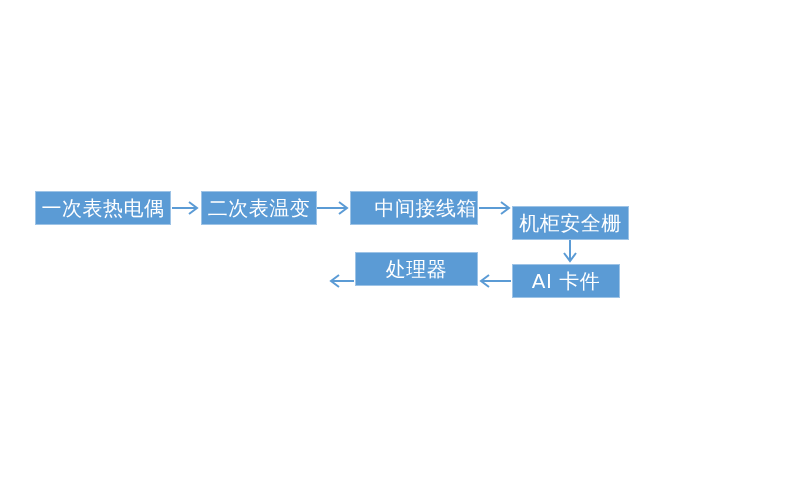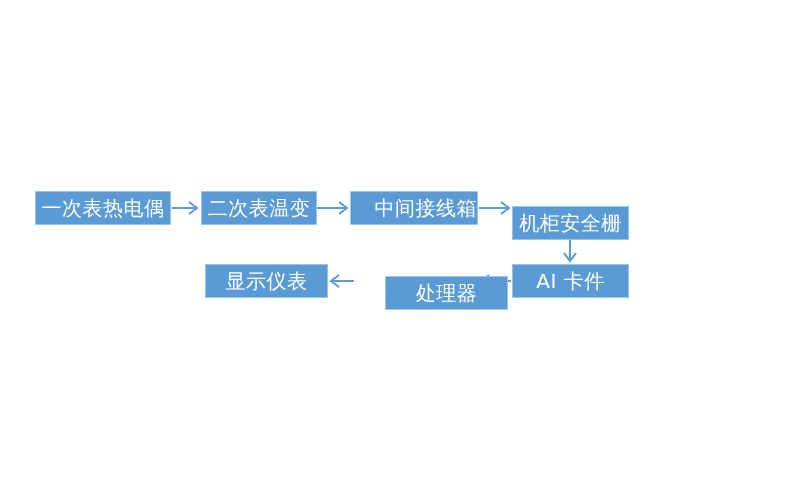--- a/index.html
+++ b/index.html
@@ -103,25 +103,22 @@
   </div>
 
   <div class="node" style="left:350px; top:191px; width:128px; height:34px;justify-content:flex-end;">
     <span class="label-cjk">中间接线箱</span>
   </div>
 
   <div class="node" style="left:512px; top:206px; width:117px; height:34px;">
     <span class="label-cjk">机柜安全栅</span>
   </div>
 
-  <div class="node latin-mixed" style="left:512px; top:264px; width:117px; height:34px;">
+  <div class="node latin-mixed" style="left:512px; top:264px; width:108px; height:34px;">
     <span class="label-cjk">AI 卡件</span>
   </div>
 
-  <div class="node" style="left:355px; top:276px; width:123px; height:34px;margin-left:30px;">
+  <div class="node" style="left:355px; top:252px; width:123px; height:34px;">
     <span class="label-cjk">处理器</span>
   </div>
 
-  <div class="node" style="left:205px; top:264px; width:123px; height:34px;">
-    <span class="label-cjk">显示仪表</span>
-  </div>
 
 </div>
 
 </body></html>

